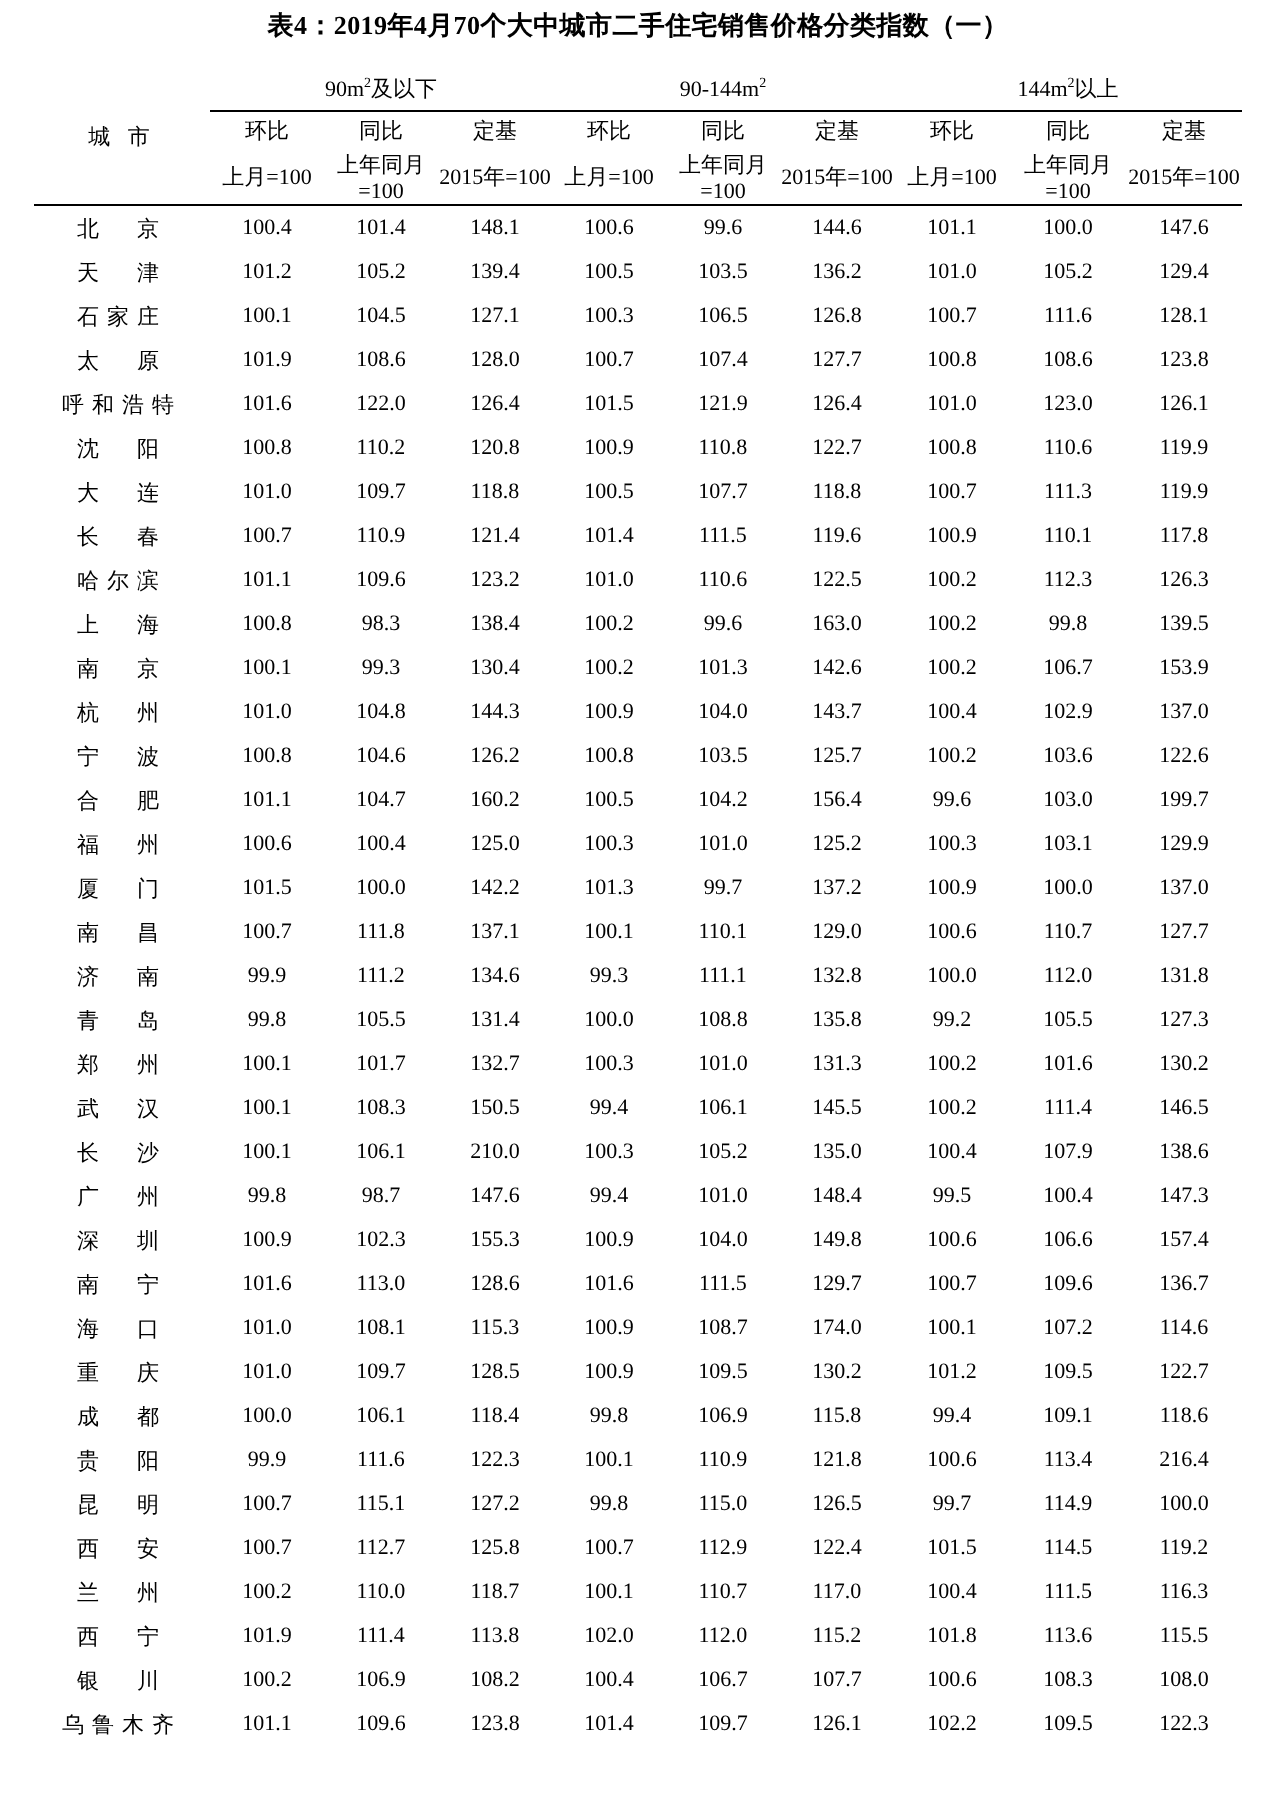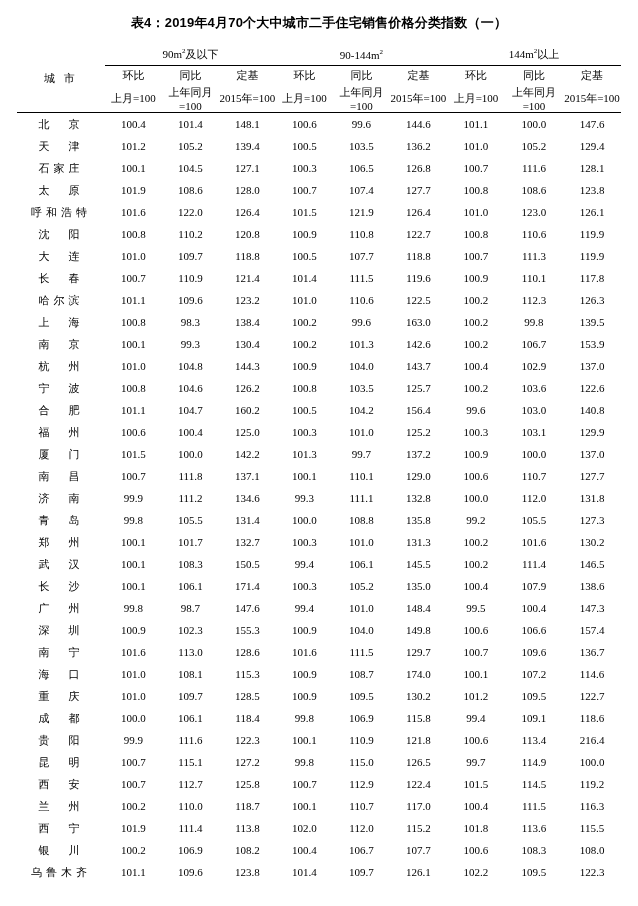--- a/index.html
+++ b/index.html
@@ -15,25 +15,25 @@
     overflow: hidden;
   }
   .page {
     width: 638px;
     height: 906px;
     position: relative;
     box-sizing: border-box;
     padding: 0;
   }
   .title {
-    font-family: Liberation Sans, sans-serif;
+    font-family: Liberation Serif, serif;
     font-weight: bold;
     font-size: 13px;
     text-align: center;
-    padding-top: 14px;
+    padding-top: 4px;
     padding-bottom: 12px;
     letter-spacing: 0.2px;
   }
   table.idx {
     border-collapse: collapse;
     width: 604px;
     margin: 0 auto;
     table-layout: fixed;
   }
   table.idx td, table.idx th {
@@ -297,21 +297,21 @@
         <tr class="datarow">
           <td class="city">合　肥</td>
           <td class="vline">101.1</td>
           <td>104.7</td>
           <td>160.2</td>
           <td class="vline">100.5</td>
           <td>104.2</td>
           <td>156.4</td>
           <td class="vline">99.6</td>
           <td>103.0</td>
-          <td>140.8</td>
+          <td>199.7</td>
         </tr>
         <tr class="datarow">
           <td class="city">福　州</td>
           <td class="vline">100.6</td>
           <td>100.4</td>
           <td>125.0</td>
           <td class="vline">100.3</td>
           <td>101.0</td>
           <td>125.2</td>
           <td class="vline">100.3</td>
@@ -387,21 +387,21 @@
           <td>106.1</td>
           <td>145.5</td>
           <td class="vline">100.2</td>
           <td>111.4</td>
           <td>146.5</td>
         </tr>
         <tr class="datarow">
           <td class="city">长　沙</td>
           <td class="vline">100.1</td>
           <td>106.1</td>
-          <td>171.4</td>
+          <td>210.0</td>
           <td class="vline">100.3</td>
           <td>105.2</td>
           <td>135.0</td>
           <td class="vline">100.4</td>
           <td>107.9</td>
           <td>138.6</td>
         </tr>
         <tr class="datarow">
           <td class="city">广　州</td>
           <td class="vline">99.8</td>

